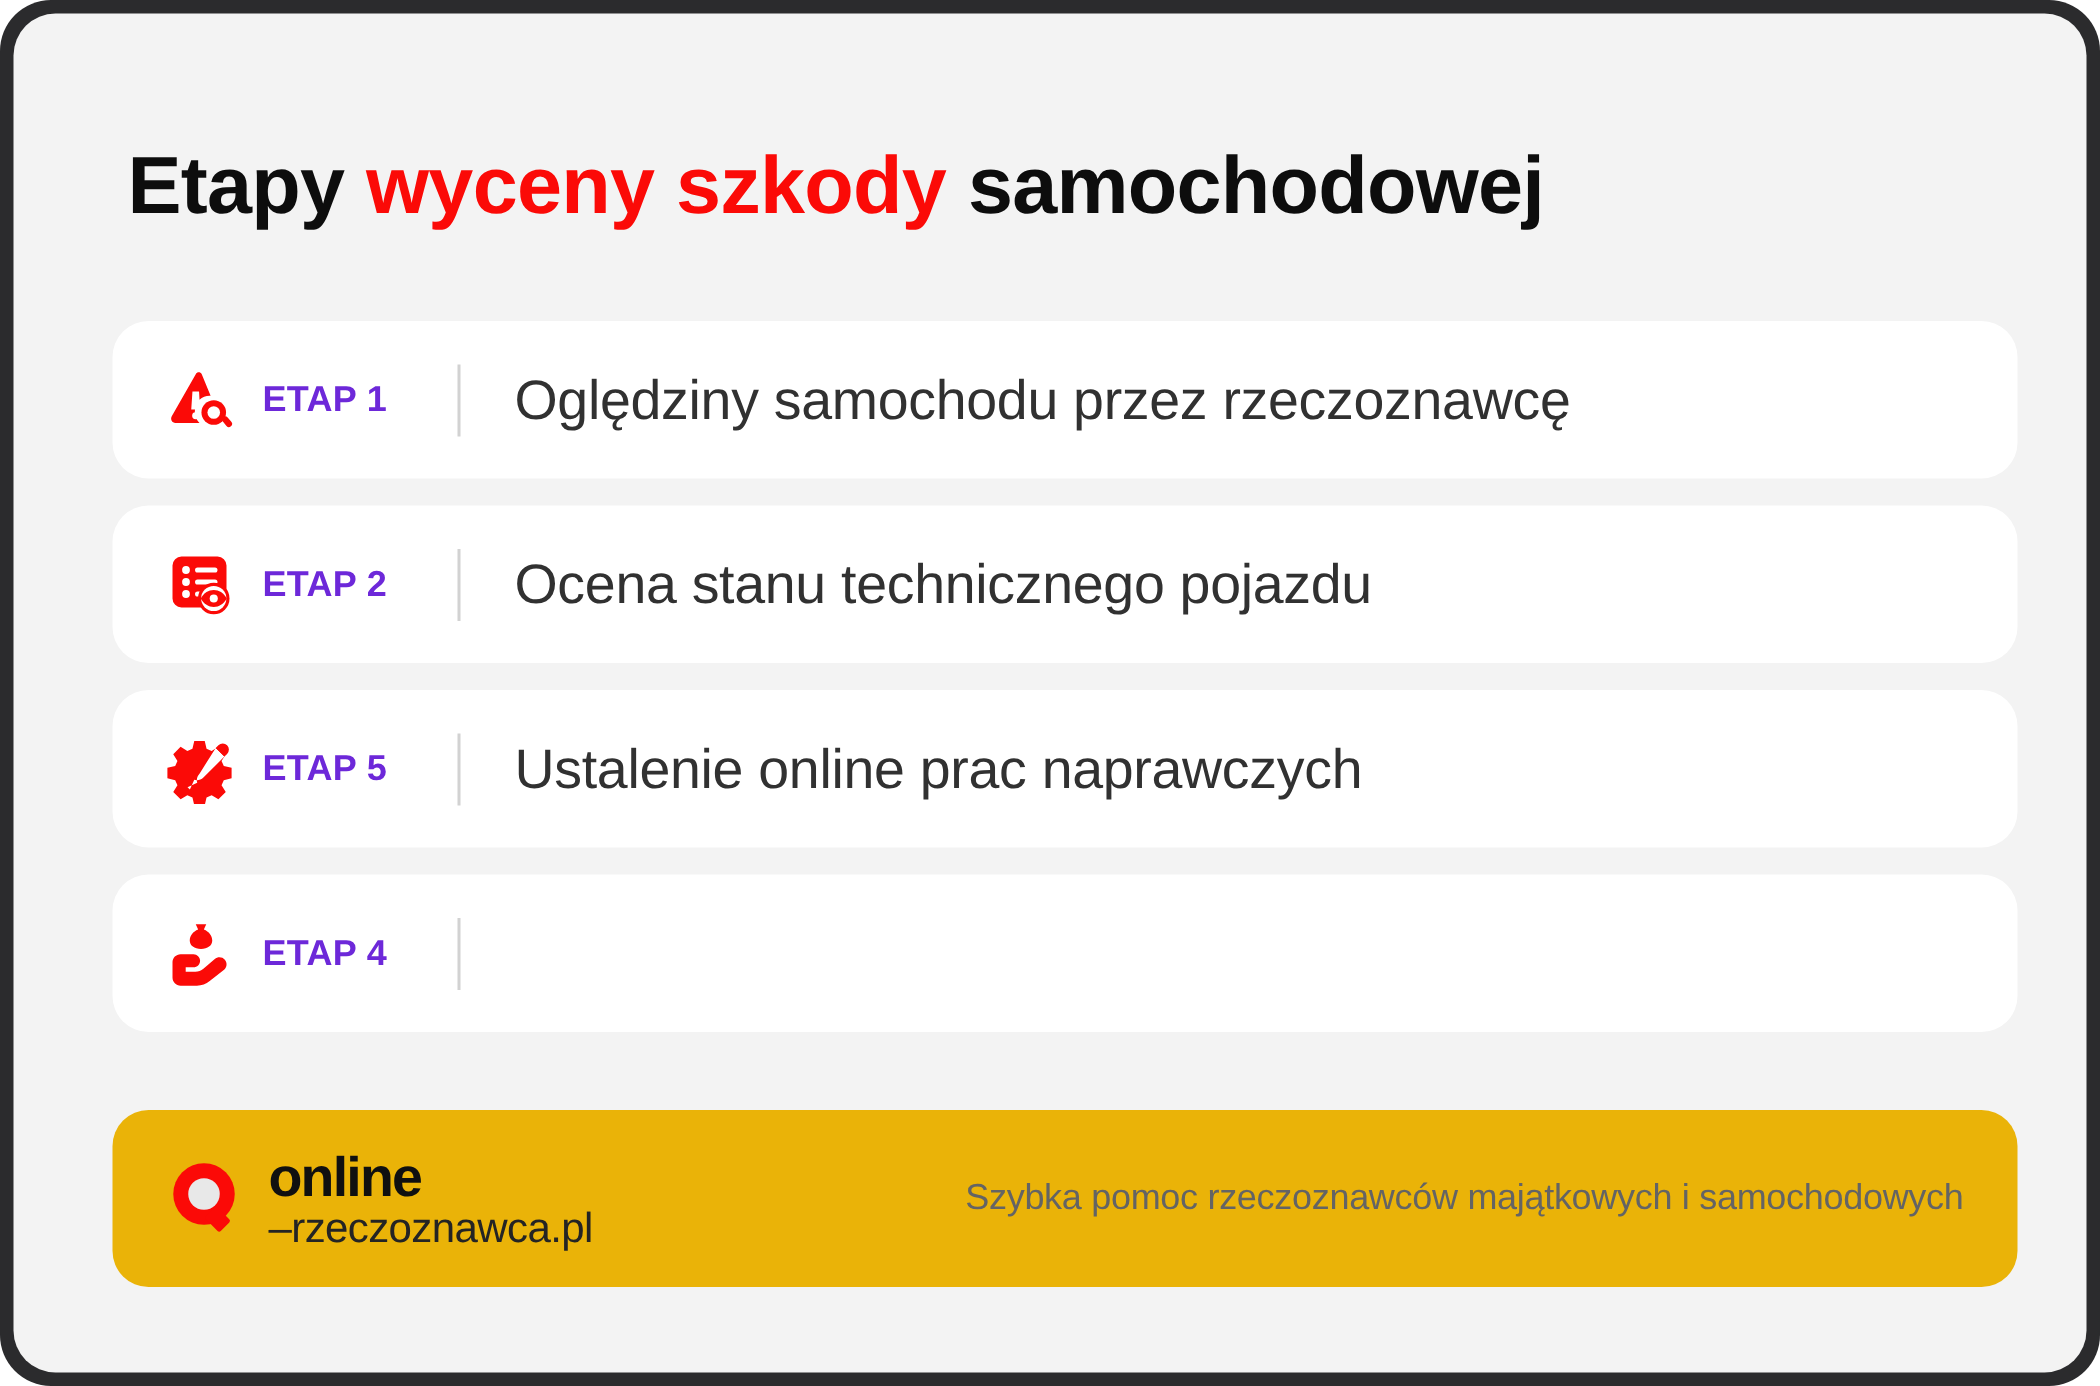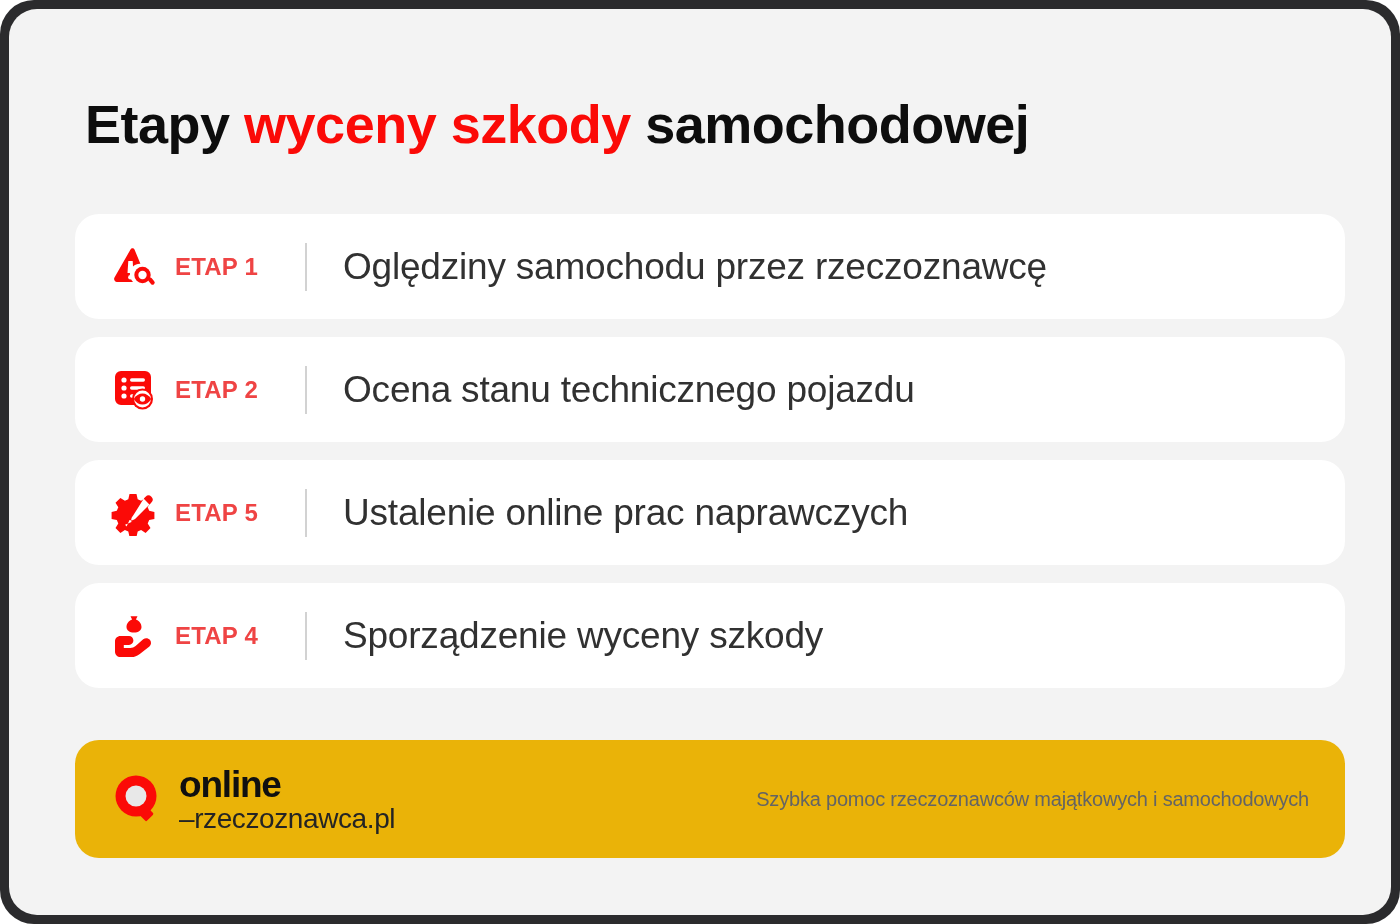--- a/index.html
+++ b/index.html
@@ -68,21 +68,21 @@
     display: flex;
     align-items: center;
     justify-content: center;
   }
   .step-icon svg { display: block; }
   .step-label {
     margin-left: 18px;
     font-size: 24px;
     font-weight: 700;
     letter-spacing: 0.2px;
-    color: #ef4444;
+    color: #6d28d9;
     white-space: nowrap;
     width: 106px;
     flex: 0 0 auto;
   }
   .divider {
     width: 2px;
     height: 48px;
     background: #d2d2d2;
     margin-left: 24px;
     flex: 0 0 auto;
@@ -127,21 +127,21 @@
     font-size: 28px;
     font-weight: 400;
     color: #242424;
     letter-spacing: -0.4px;
     display: block;
     margin-top: 2px;
   }
   .footer-tagline {
     margin-left: auto;
     margin-right: 36px;
-    font-size: 20px;
+    font-size: 24px;
     color: #646464;
     letter-spacing: -0.2px;
     white-space: nowrap;
     text-align: center;
   }
 </style>
 </head>
 <body>
 
 <div id="frame">
@@ -204,21 +204,20 @@
 
       <div class="step-card">
         <span class="step-icon">
           <svg width="46" height="46" viewBox="0 0 46 46">
             <path d="M19.5 3.2 h7 l-1.6 3.4 c3.4 1.3 5.6 4.2 5.6 7.4 0 3.4-3.1 5.6-7.5 5.6 s-7.5-2.2-7.5-5.6 c0-3.2 2.2-6.1 5.6-7.4 Z" fill="#fb0a07"></path>
             <path d="M4 28.5 c0-3 2.4-5.4 5.4-5.4 h8.6 c2.4 0 4.4 2 4.4 4.4 s-2 4.4-4.4 4.4 h-5.2 v3 h6.4 c2 0 3.9-0.7 5.4-2 l7.6-6.6 c2-1.7 5-1.5 6.7 0.5 1.7 2 1.5 5-0.5 6.7 L28.8 41 c-2.4 2-5.4 3.1-8.5 3.1 H9.4 C6.4 44.1 4 41.7 4 38.7 Z" fill="#fb0a07"></path>
           </svg>
         </span>
         <span class="step-label">ETAP 4</span>
         <span class="divider"></span>
-        <span class="step-text">Sporządzenie wyceny szkody</span>
       </div>
 
     </div>
 
     <div class="footer">
       <div class="logo">
         <span class="logo-mark">
           <svg width="56" height="56" viewBox="0 0 56 56">
             <circle cx="25" cy="25" r="20.5" fill="#fb0a07"></circle>
             <circle cx="25" cy="25" r="10.5" fill="#e8e8e8"></circle>

